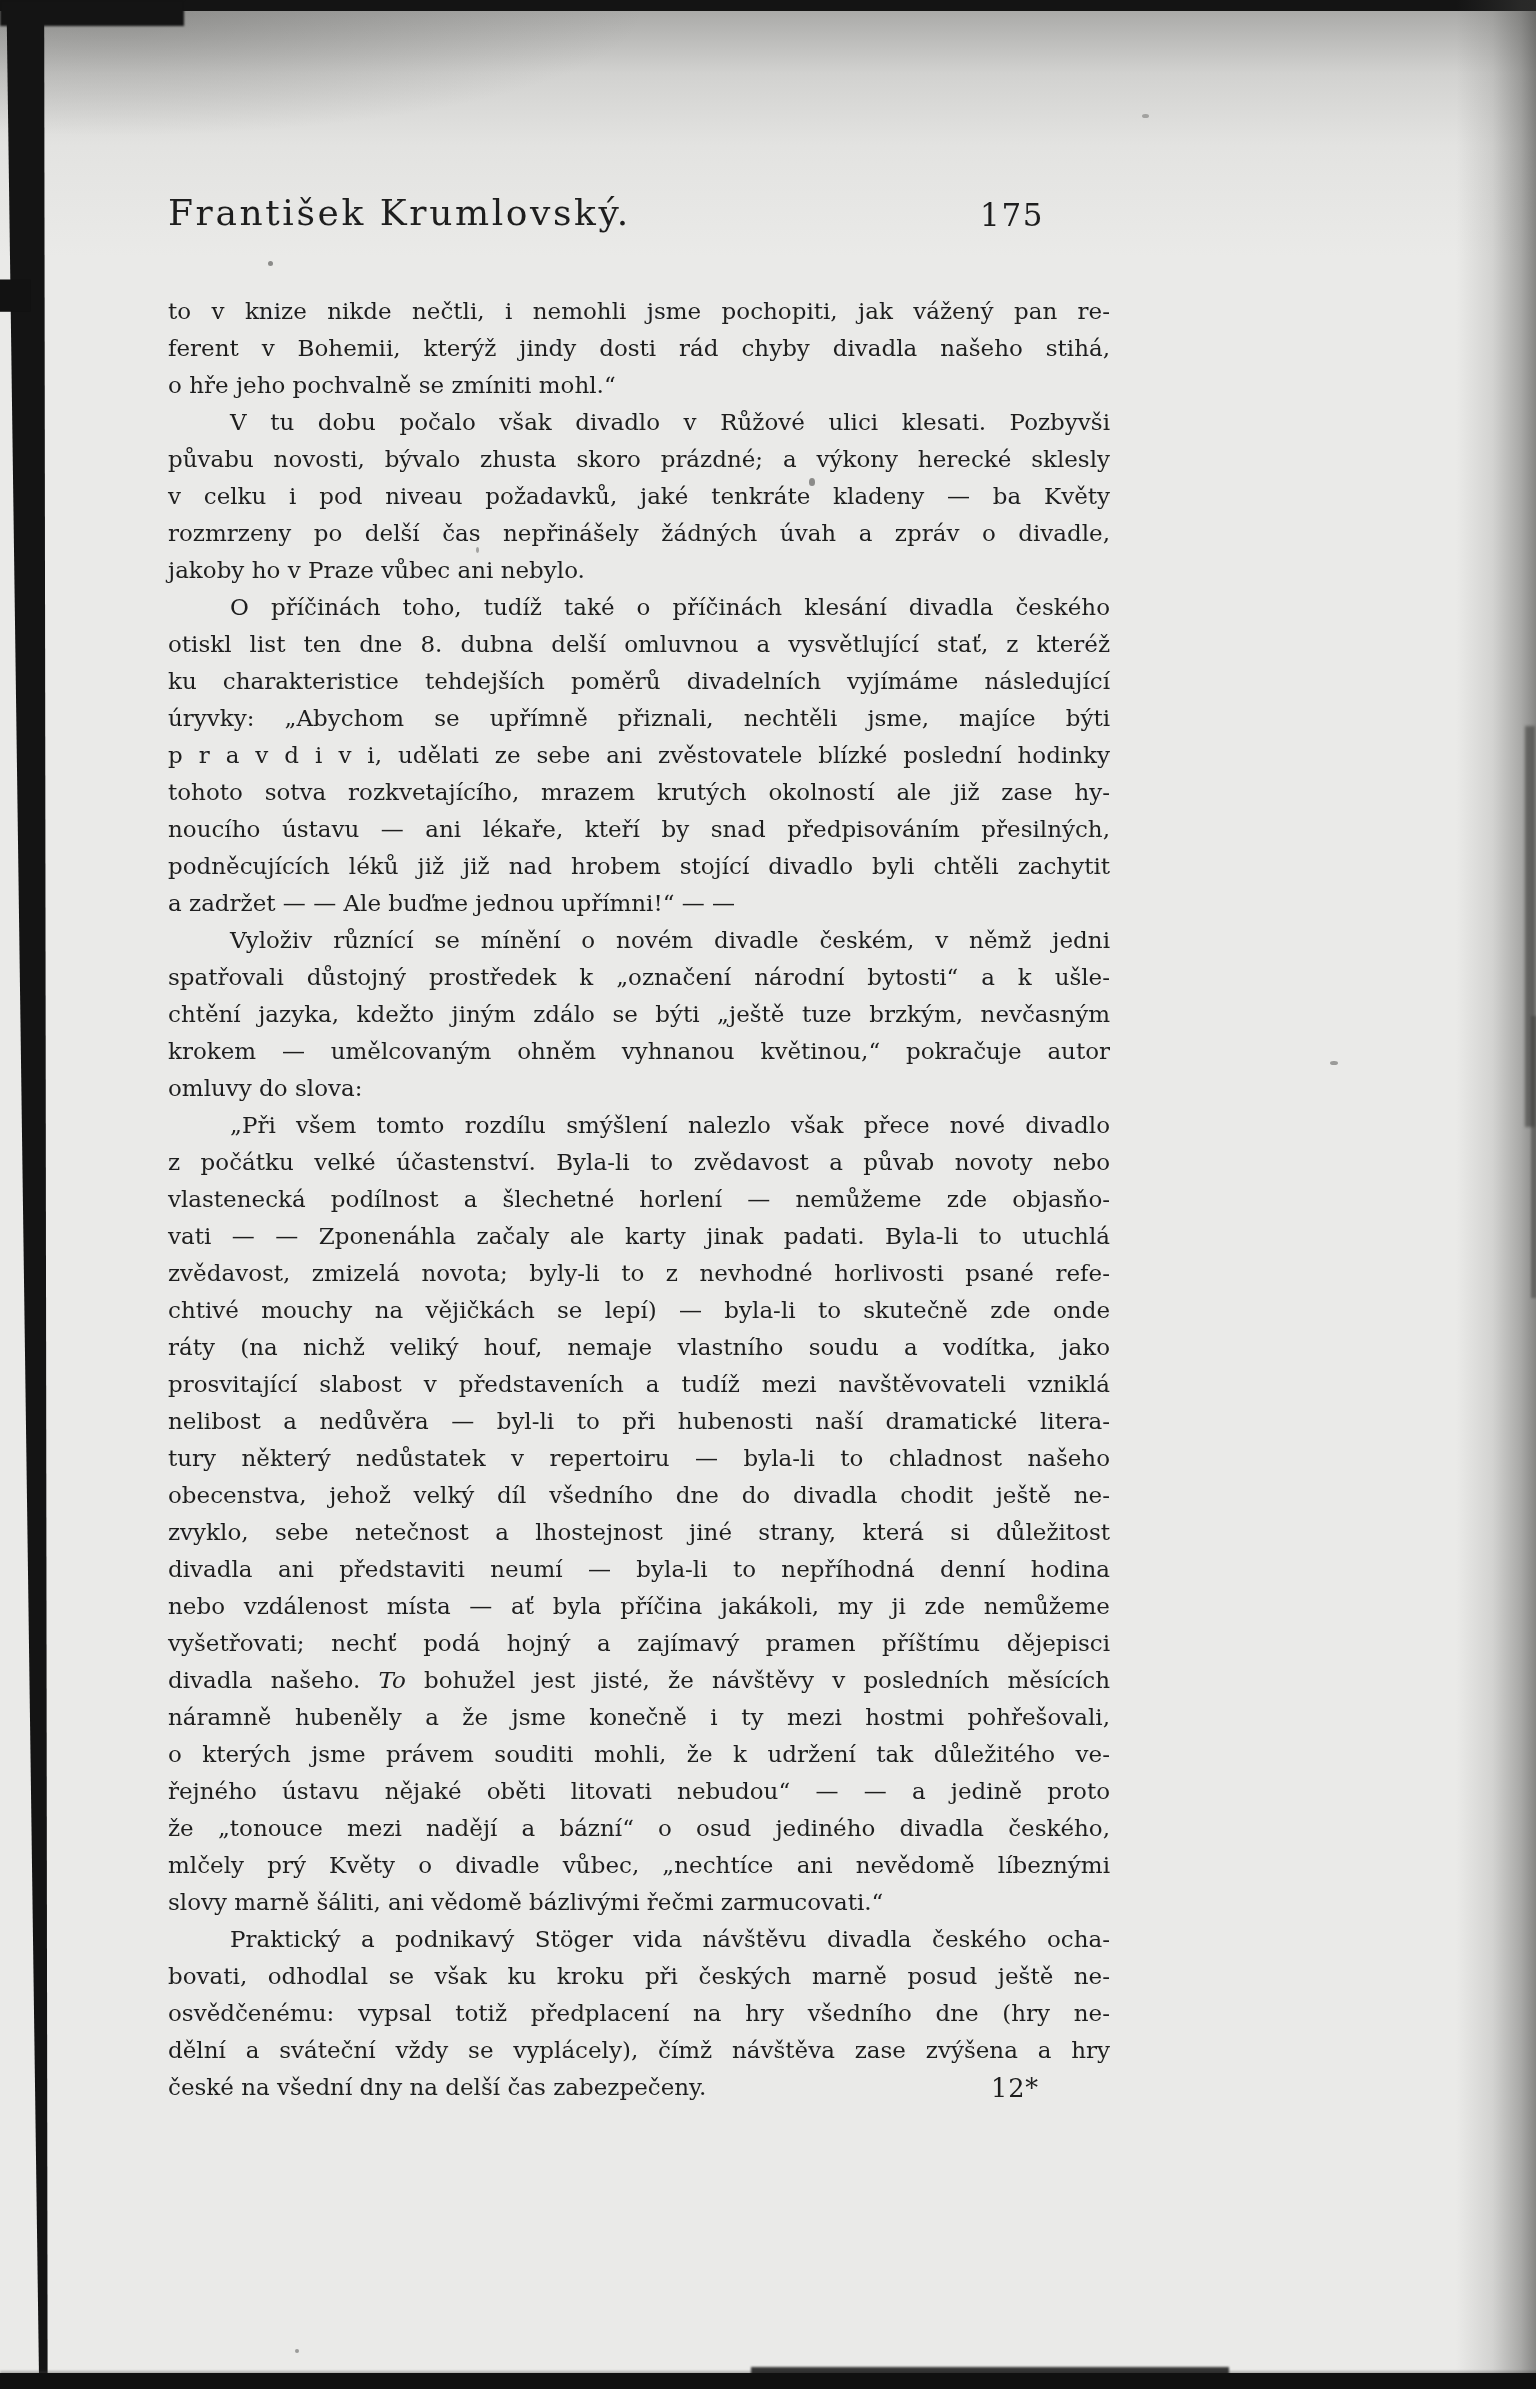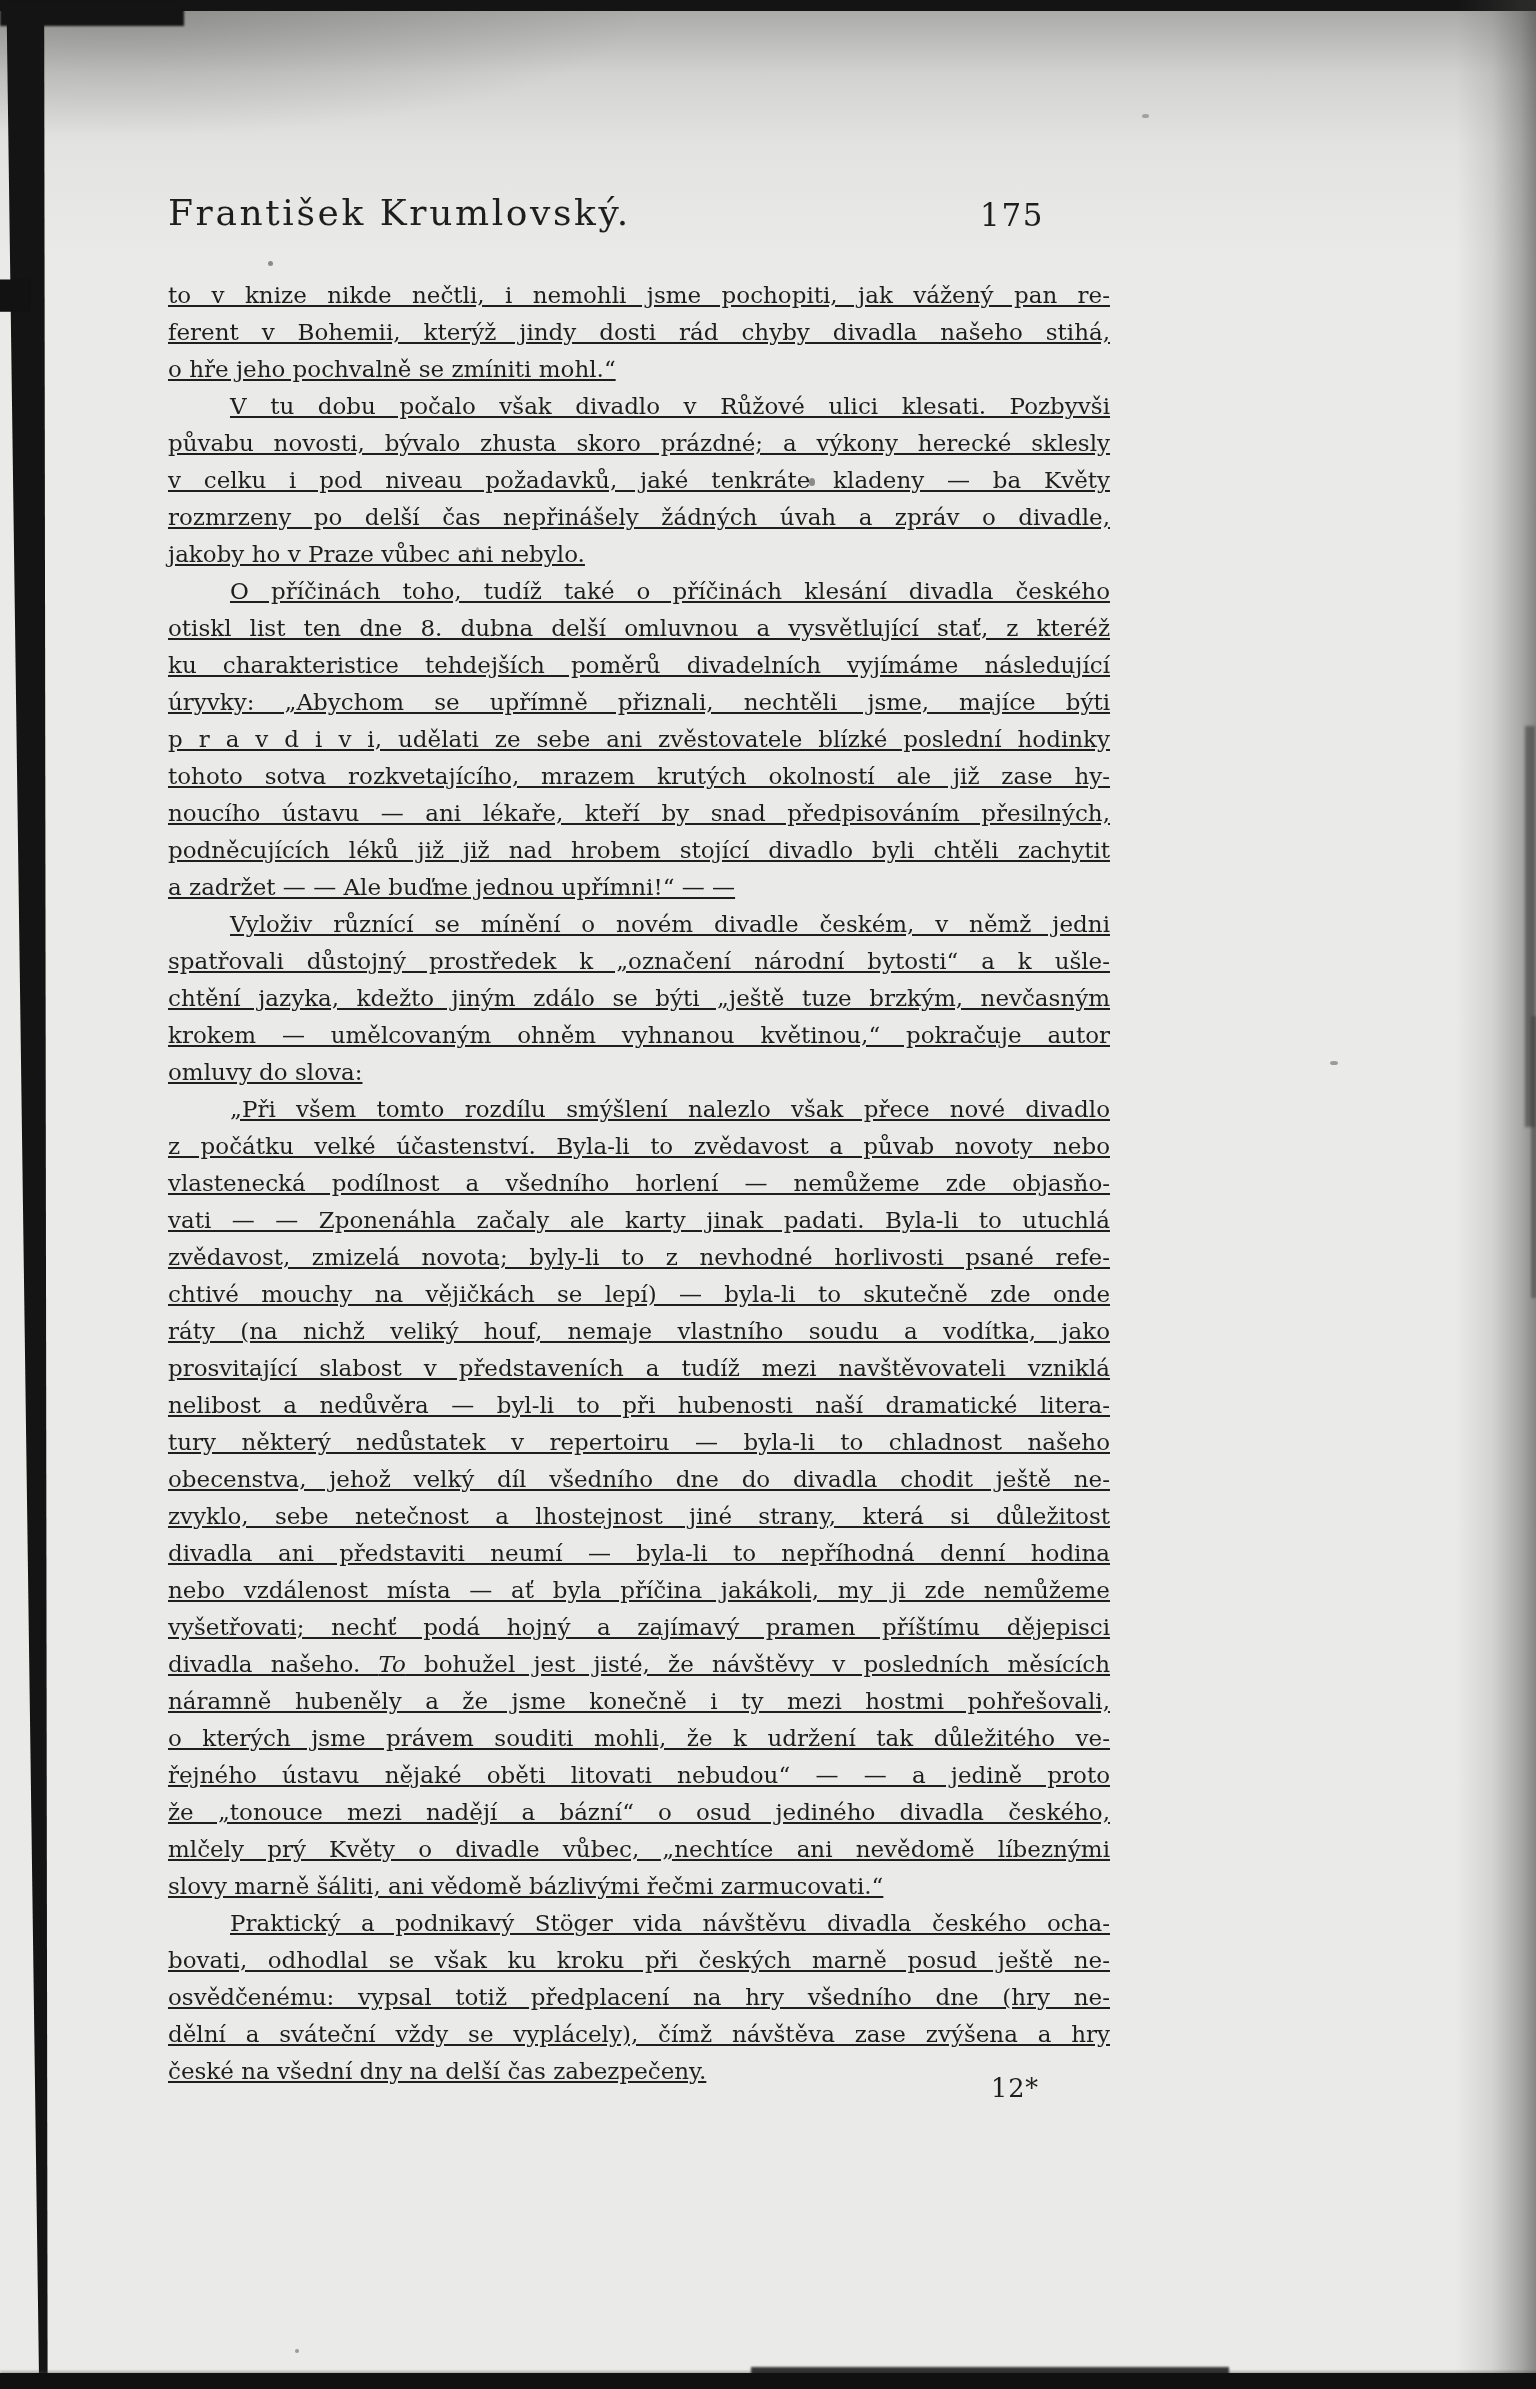--- a/index.html
+++ b/index.html
@@ -35,21 +35,21 @@
   .page-header-title{
     position:absolute;left:168px;top:195px;width:942px;
     text-align:left;font-size:36px;line-height:36px;letter-spacing:2.6px;
     white-space:nowrap;
   }
   .page-number{
     position:absolute;left:980px;top:200px;
     font-size:31px;line-height:31px;letter-spacing:1.7px;
   }
   .text-block{
-    position:absolute;left:168px;top:277px;width:942px;text-decoration:underline;
+    position:absolute;left:168px;top:293px;width:942px;
   }
   .line{
     font-size:23px;line-height:37px;height:37px;
     text-align:justify;text-align-last:justify;
     white-space:normal;overflow:visible;
   }
   .line.indent{text-indent:62px;}
   .line.end{text-align-last:left;}
   .line .it{font-style:italic;}
   .footer-signature{
@@ -102,21 +102,21 @@
     <div class="line">noucího ústavu — ani lékaře, kteří by snad předpisováním přesilných,</div>
     <div class="line">podněcujících léků již již nad hrobem stojící divadlo byli chtěli zachytit</div>
     <div class="line end">a zadržet — — Ale buďme jednou upřímni!“ — —</div>
     <div class="line indent">Vyloživ různící se mínění o novém divadle českém, v němž jedni</div>
     <div class="line">spatřovali důstojný prostředek k „označení národní bytosti“ a k ušle-</div>
     <div class="line">chtění jazyka, kdežto jiným zdálo se býti „ještě tuze brzkým, nevčasným</div>
     <div class="line">krokem — umělcovaným ohněm vyhnanou květinou,“ pokračuje autor</div>
     <div class="line end">omluvy do slova:</div>
     <div class="line indent">„Při všem tomto rozdílu smýšlení nalezlo však přece nové divadlo</div>
     <div class="line">z počátku velké účastenství. Byla-li to zvědavost a půvab novoty nebo</div>
-    <div class="line">vlastenecká podílnost a všedního horlení — nemůžeme zde objasňo-</div>
+    <div class="line">vlastenecká podílnost a šlechetné horlení — nemůžeme zde objasňo-</div>
     <div class="line">vati — — Zponenáhla začaly ale karty jinak padati. Byla-li to utuchlá</div>
     <div class="line">zvědavost, zmizelá novota; byly-li to z nevhodné horlivosti psané refe-</div>
     <div class="line">chtivé mouchy na vějičkách se lepí) — byla-li to skutečně zde onde</div>
     <div class="line">ráty (na nichž veliký houf, nemaje vlastního soudu a vodítka, jako</div>
     <div class="line">prosvitající slabost v představeních a tudíž mezi navštěvovateli vzniklá</div>
     <div class="line">nelibost a nedůvěra — byl-li to při hubenosti naší dramatické litera-</div>
     <div class="line">tury některý nedůstatek v repertoiru — byla-li to chladnost našeho</div>
     <div class="line">obecenstva, jehož velký díl všedního dne do divadla chodit ještě ne-</div>
     <div class="line">zvyklo, sebe netečnost a lhostejnost jiné strany, která si důležitost</div>
     <div class="line">divadla ani představiti neumí — byla-li to nepříhodná denní hodina</div>

